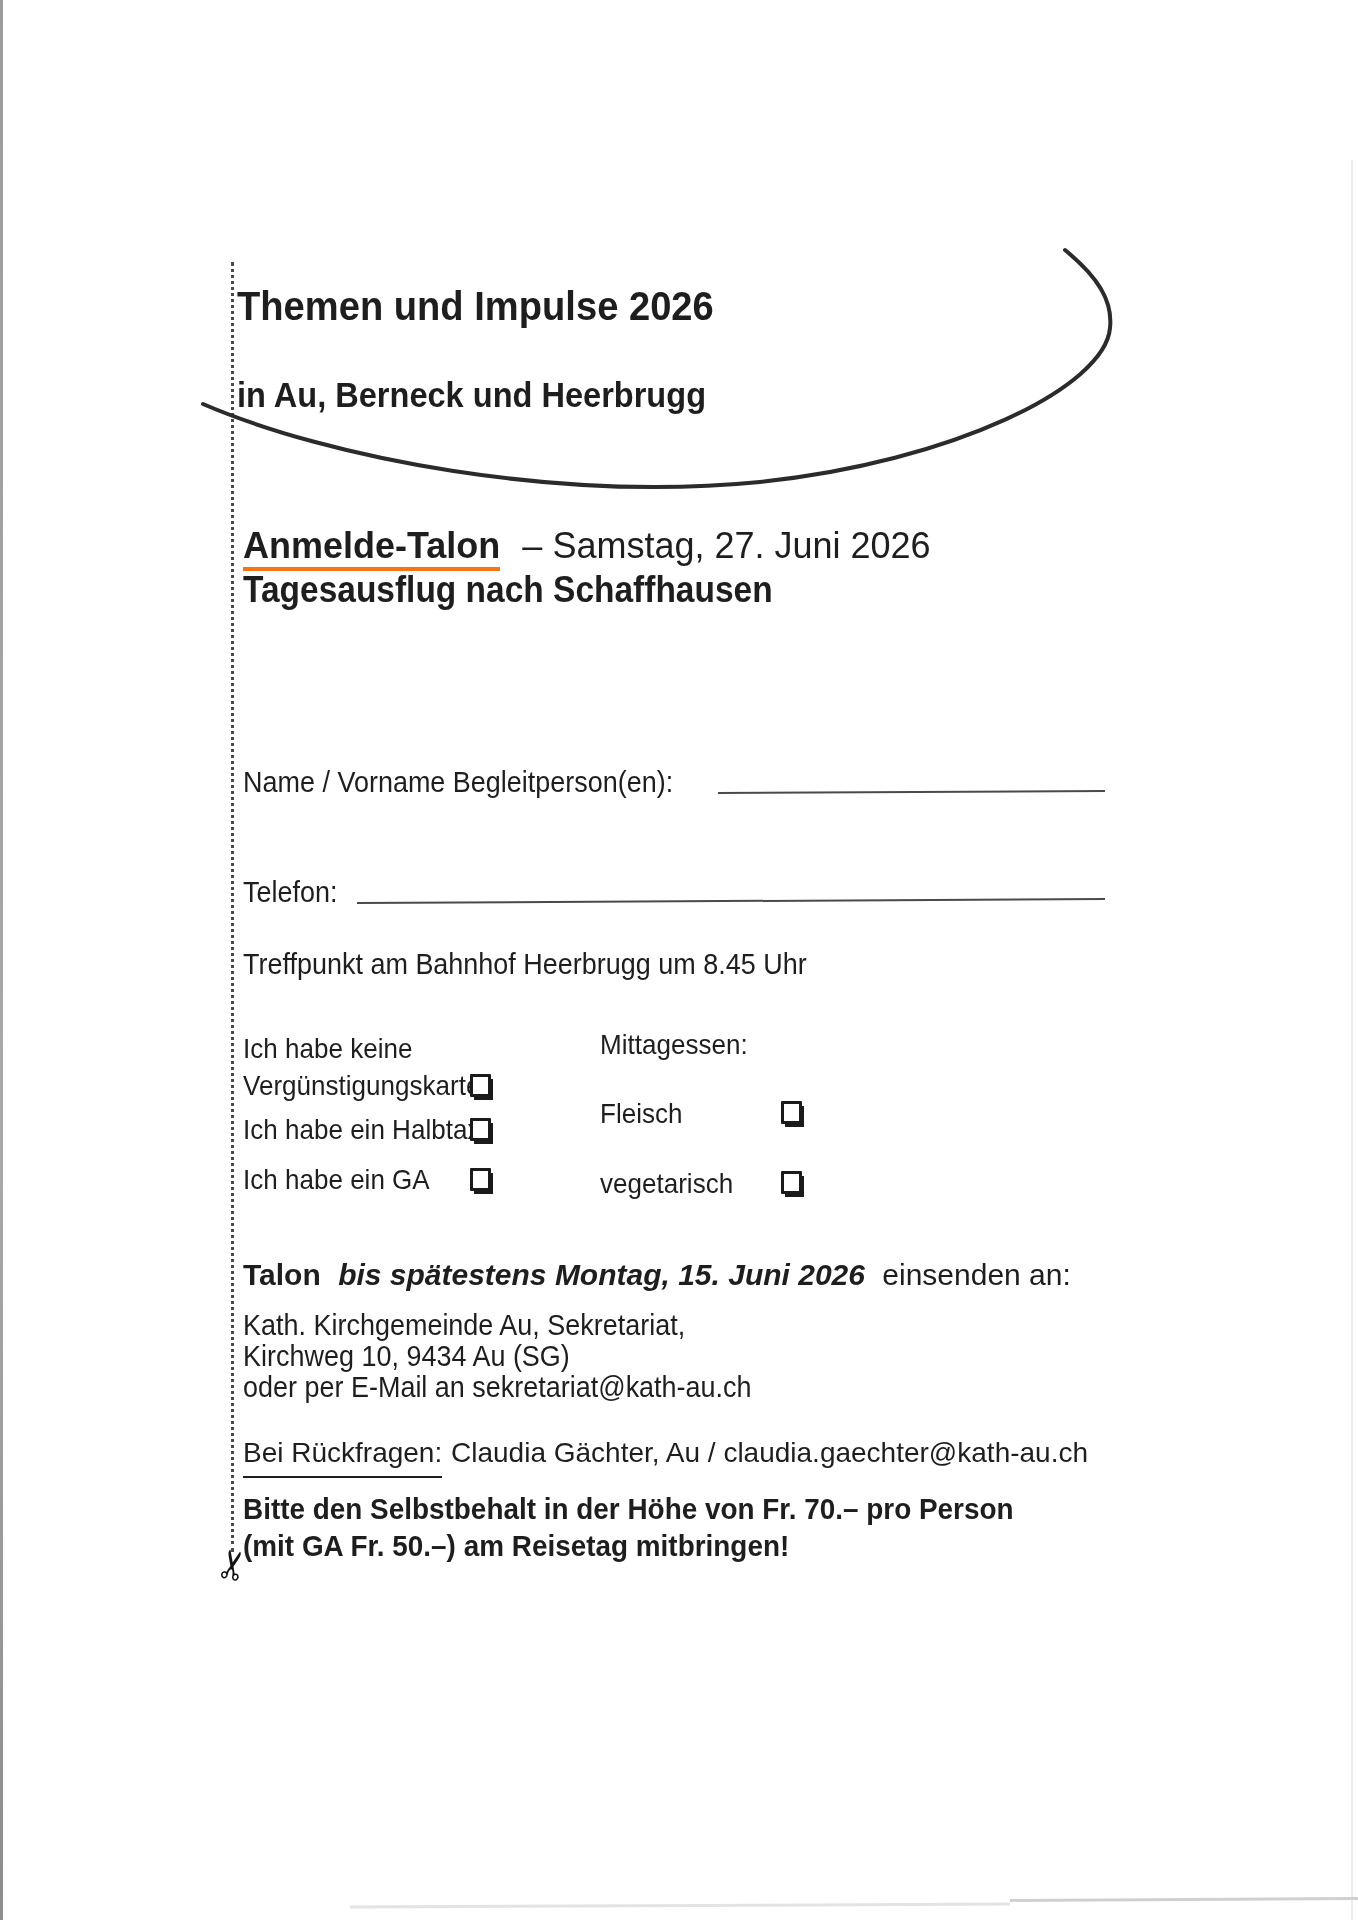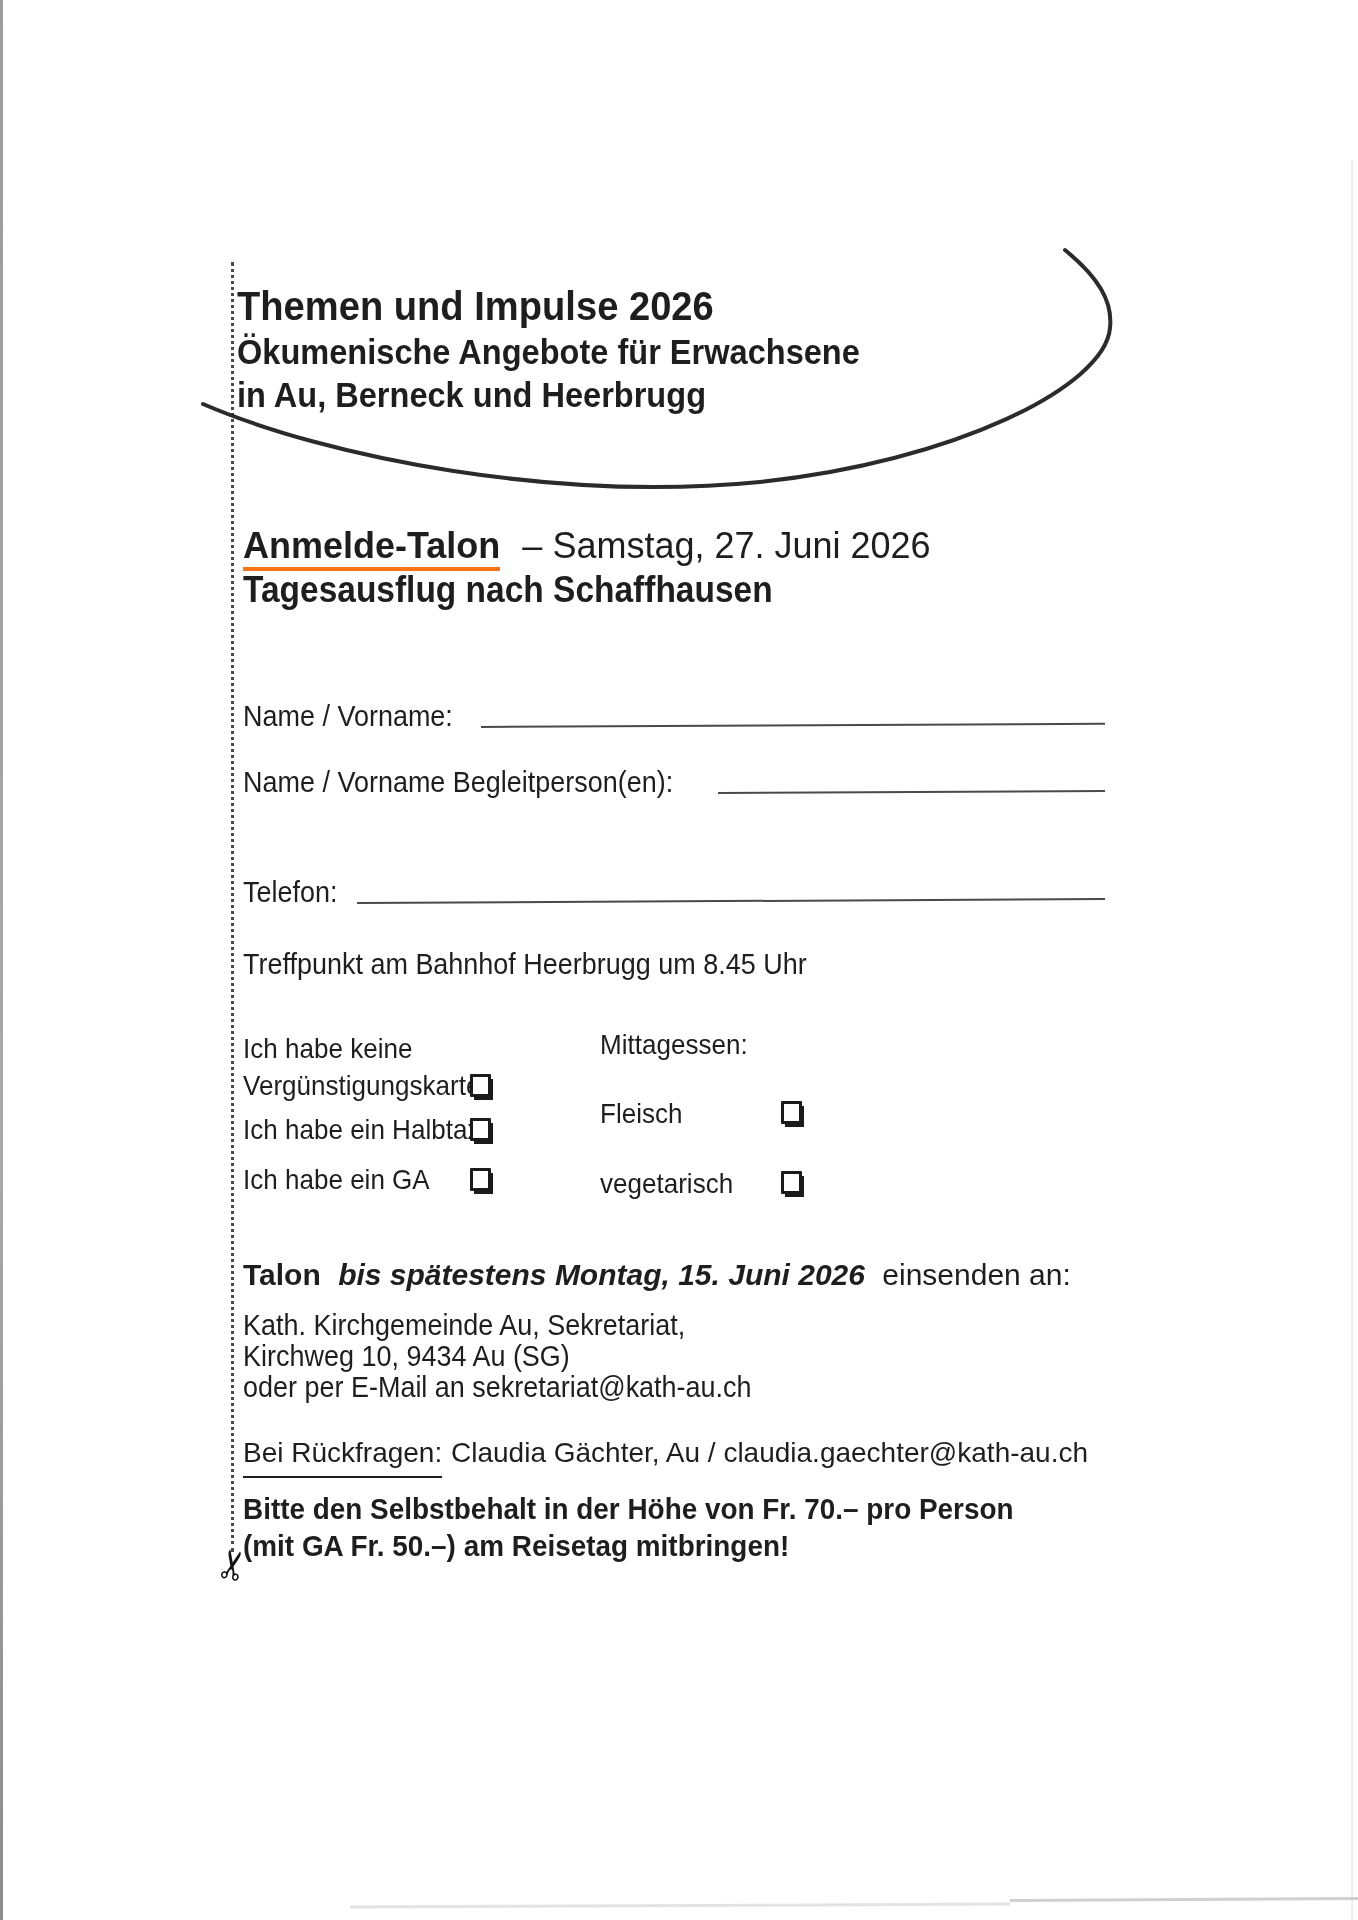--- a/index.html
+++ b/index.html
@@ -60,39 +60,32 @@
   <div class="cut-line"></div>
   <div class="scissors">✂</div>
 
   <svg class="swoosh" width="1358" height="1920" viewBox="0 0 1358 1920">
     <path d="M 1065 250 C 1098 277, 1113 301, 1110 328 C 1105 387, 952 462, 760 482 C 556 502, 328 458, 203 404" fill="none" stroke="#2b2b2b" stroke-width="4" stroke-linecap="round"></path>
   </svg>
 
   <div class="abs hdr-title">
     <span class="cond">Themen und Impulse 2026</span>
   </div>
-  <div class="abs hdr-sub1">
-    <span class="cond">Ökumenische Angebote für Erwachsene</span>
-  </div>
   <div class="abs hdr-sub2">
     <span class="cond">in Au, Berneck und Heerbrugg</span>
   </div>
 
   <div class="abs talon-row">
     <span class="talon-title">Anmelde-Talon</span>
     <span class="talon-rest">– Samstag, 27. Juni 2026</span>
   </div>
   <div class="abs talon-sub">
     <span class="cond">Tagesausflug nach Schaffhausen</span>
   </div>
 
-  <div class="field-row" style="top:700px;">
-    <span class="lbl"><span class="cond">Name / Vorname:</span></span>
-    <span class="fill-line"></span>
-  </div>
   <div class="field-row" style="top:766px;">
     <span class="lbl"><span class="cond">Name / Vorname Begleitperson(en):</span></span>
     <span class="fill-line"></span>
   </div>
   <div class="field-row" style="top:832px;margin-top:44px;">
     <span class="lbl"><span class="cond">Telefon:</span></span>
     <span class="fill-line"></span>
   </div>
 
   <div class="abs note">

